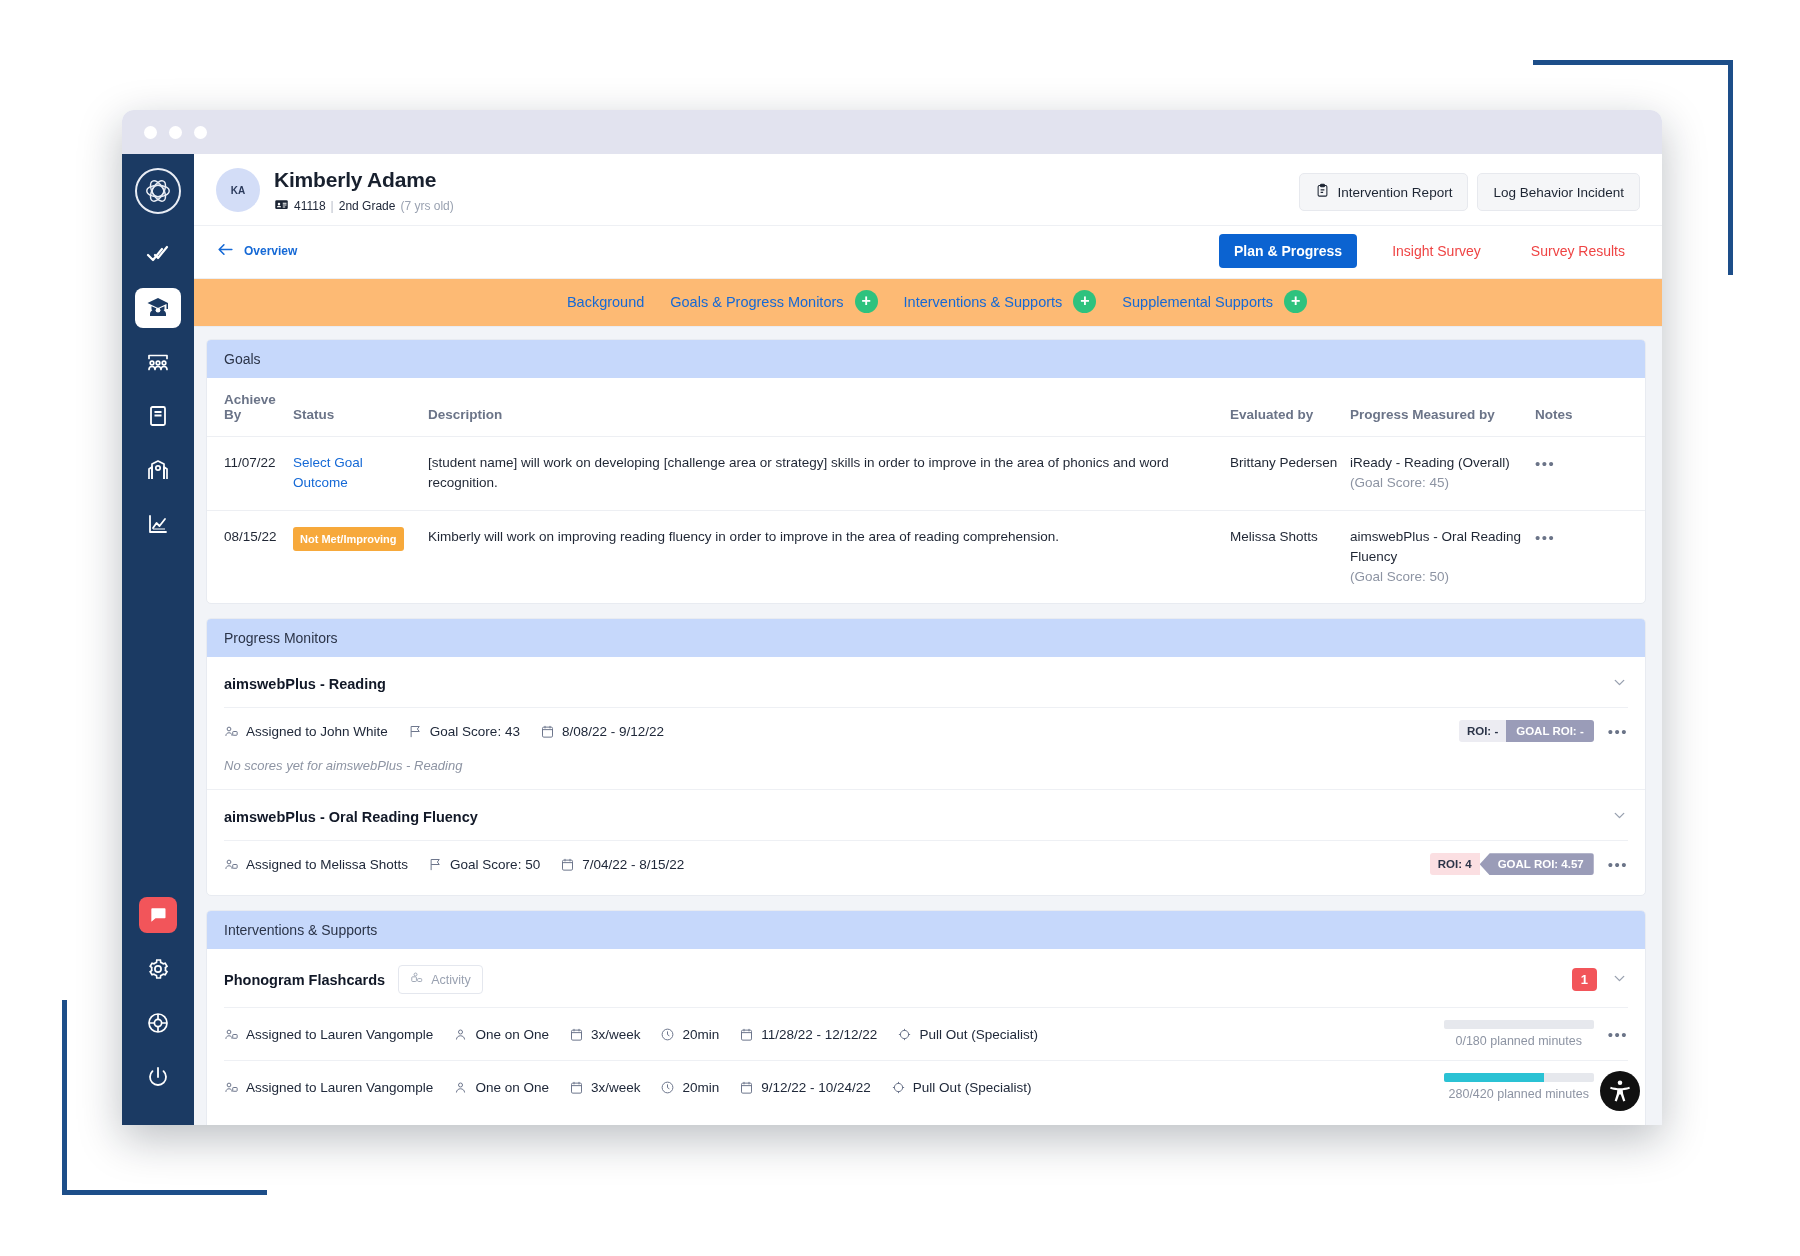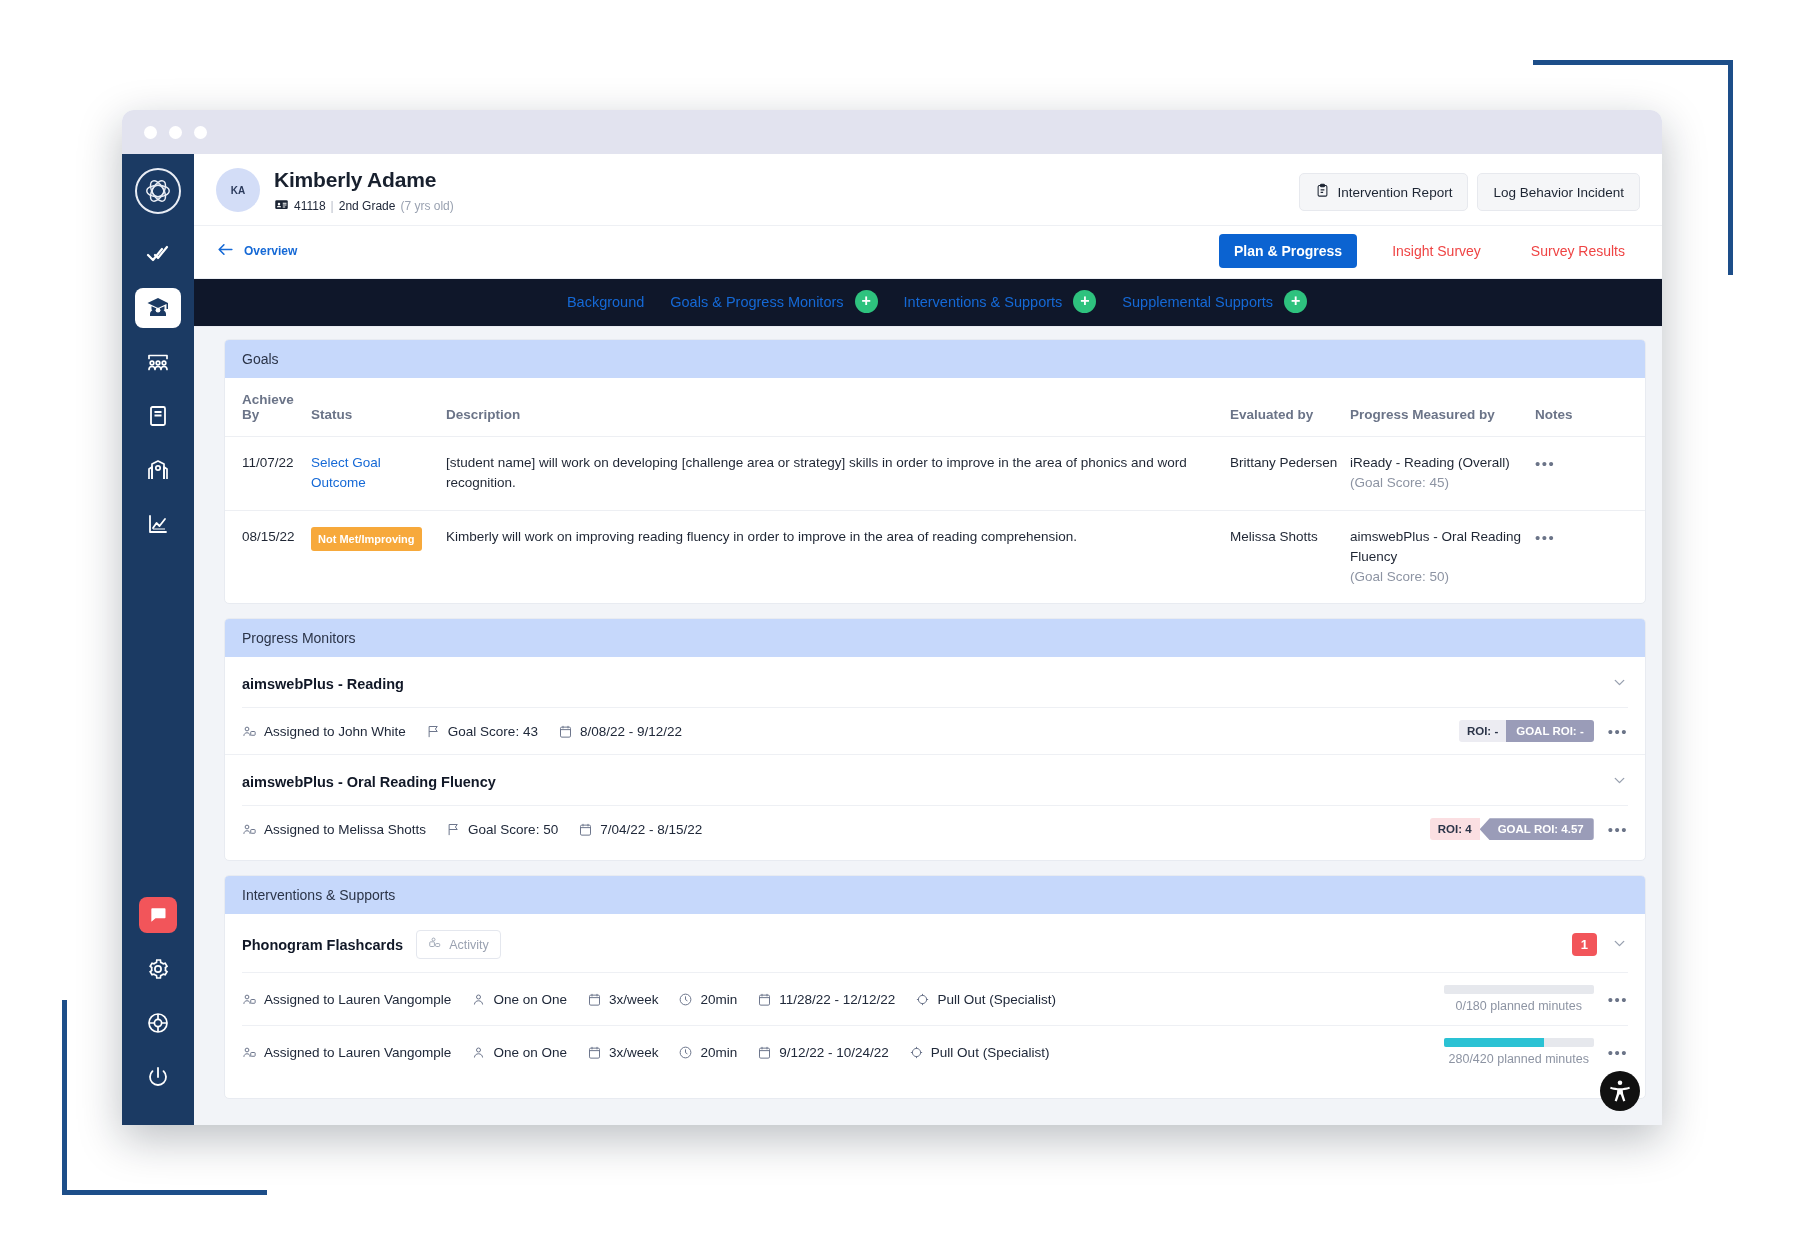--- a/index.html
+++ b/index.html
@@ -86,30 +86,30 @@
     padding: 8px 22px 10px 22px; border-bottom: 1px solid #eceff4;
   }
   .back-link { display:flex; align-items:center; gap:9px; color:#1569d6;
                font-size:12px; font-weight:600; }
   .tabs { margin-left: auto; display: flex; align-items: center; gap: 20px; }
   .tab { font-size: 14px; color: #ef4444; padding: 9px 15px; border-radius: 4px;
          white-space: nowrap; }
   .tab.active { background: #0b63d1; color: #fff; font-weight: 600; }
 
   .sectionnav {
-    background: #0f172a; display: flex; align-items: center; justify-content: center;
+    background: #fdba74; display: flex; align-items: center; justify-content: center;
     gap: 26px; padding: 11px 0 13px 18px; border-bottom: 1px solid #e9ecf2;
   }
   .secnav-item { display: flex; align-items: center; gap: 11px;
                  color: #1569d6; font-size: 14.5px; }
   .plus { width: 23px; height: 23px; border-radius: 50%; background: #2ec27e;
           color: #fff; font-size: 16px; line-height: 22px; text-align: center;
           font-weight: 600; }
 
-  .scroll { flex: 1; overflow: hidden; padding: 12px 16px 0 30px; }
+  .scroll { flex: 1; overflow: hidden; padding: 12px 16px 0 12px; }
 
   .card { background: #fff; border: 1px solid #e8ebf1; border-radius: 5px;
           margin-bottom: 14px; overflow: hidden; }
   .card-head { background: #c6d8fb; padding: 11px 17px; font-size: 14px; color: #2b3448; }
 
   
   table.goals { width: 100%; border-collapse: collapse; }
   table.goals th {
     text-align: left; font-size: 13.5px; color: #6b7488; font-weight: 600;
     padding: 14px 10px 14px 0; vertical-align: bottom;
@@ -425,20 +425,21 @@
                   <span>8/08/22 - 9/12/22</span>
                 </span>
                 <span class="pm-right">
                   <span class="roi-wrap">
                     <span class="roi-l">ROI: -</span>
                     <span class="roi-r">GOAL ROI: -</span>
                   </span>
                   <span class="dots">•••</span>
                 </span>
               </div>
+              <div class="noscore">No scores yet for aimswebPlus - Reading</div>
             </div>
 
             <div class="pm" style="border-top:1px solid #eef0f4;">
               <div class="pm-title">
                 <span>aimswebPlus - Oral Reading Fluency</span>
                 <span class="chev">
                   <svg viewBox="0 0 24 24" width="17" height="17" fill="none" stroke="currentColor" stroke-width="1.9" stroke-linecap="round" stroke-linejoin="round">
                       <polyline points="6,9 12,15 18,9"></polyline>
                     </svg>
                 </span>

